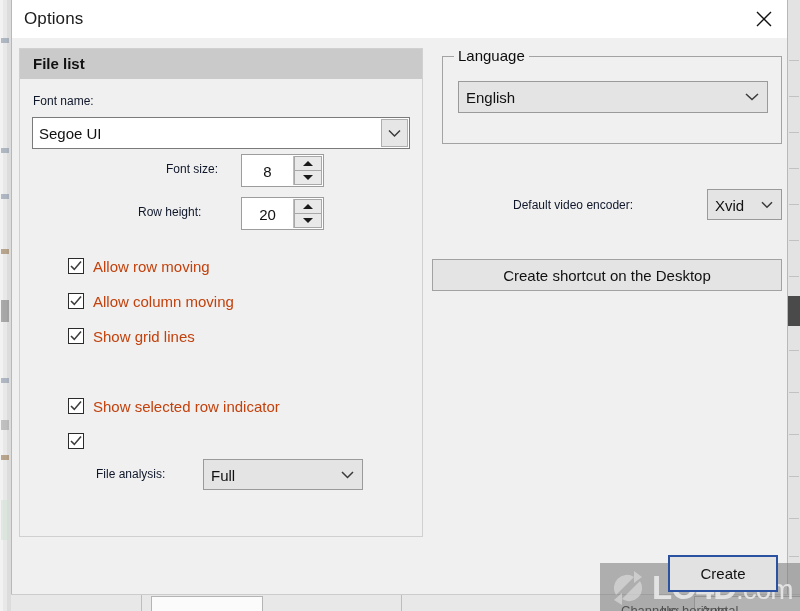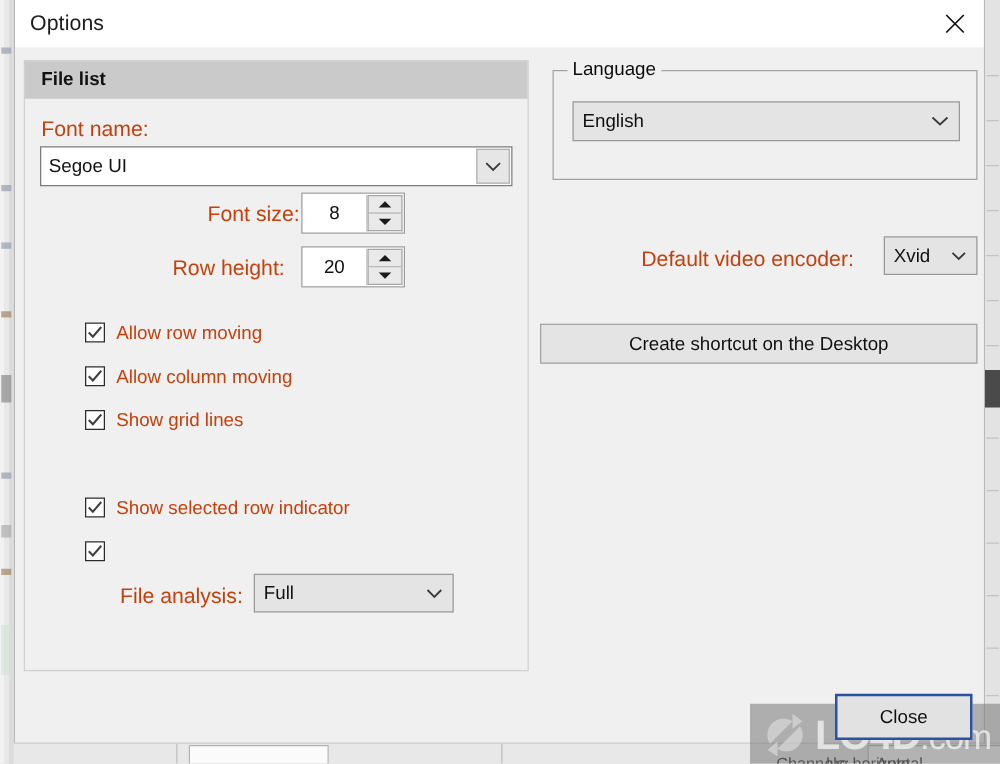--- a/index.html
+++ b/index.html
@@ -163,22 +163,22 @@
     position: absolute;
     left: 13px;
     top: 6px;
     font-weight: bold;
     font-size: 15px;
     color: #111;
   }
 
   .lbl {
     position: absolute;
-    font-size: 17px;
-    color: #c2410c;
+    font-size: 12px;
+    color: #0f172a;
     white-space: nowrap;
   }
 
   
   .combo-edit {
     position: absolute;
     background: #ffffff;
     border: 1px solid #7a7a7a;
     box-sizing: border-box;
     padding-left: 20px;
@@ -575,13 +575,13 @@
 <div id="watermark">
   <span id="wm-logo">
     <svg width="36" height="34" viewBox="0 0 36 34" aria-hidden="true">
       <path d="M30 10 A13 13 0 0 1 12 28 L12 22 L4 29 L12 34 L12 28" fill="rgba(230,230,230,0.55)"></path>
       <path d="M6 24 A13 13 0 0 1 24 6 L24 0 L32 6 L24 12 L24 6" fill="rgba(230,230,230,0.55)"></path>
     </svg>
   </span>
   <span id="wm-text"><span>LO4D</span><span class="dot">.com</span></span>
 </div>
 
-<div id="close-btn">Close</div>
+<div id="close-btn">Create</div>
 
 </body></html>

